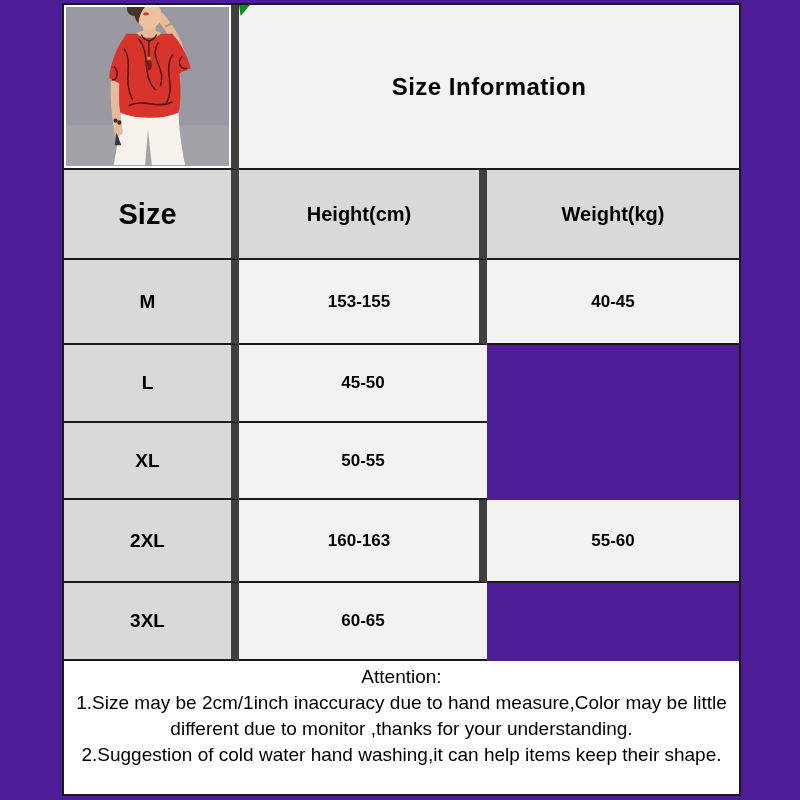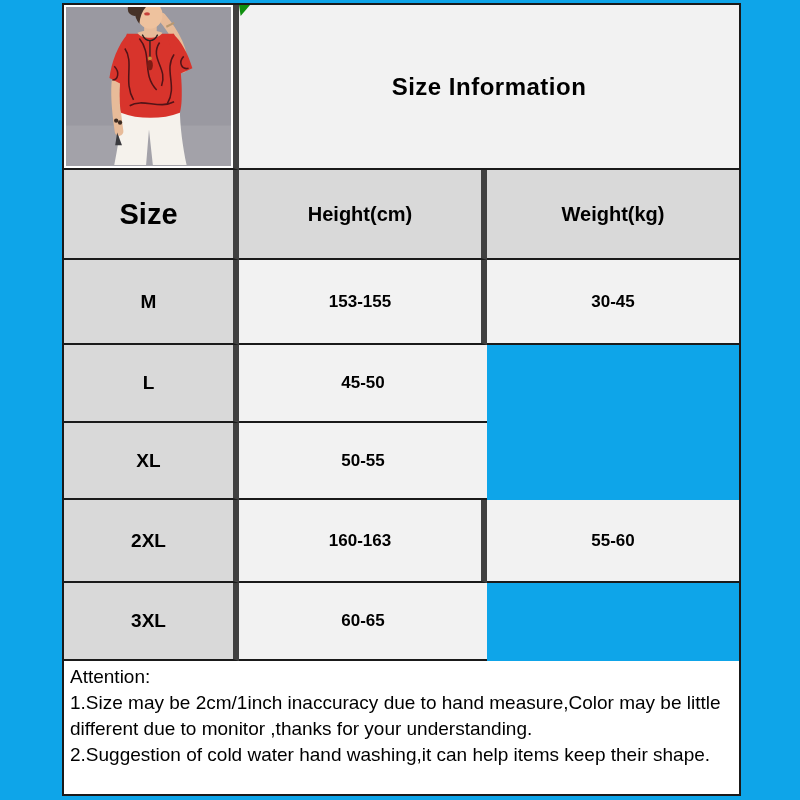--- a/index.html
+++ b/index.html
@@ -8,40 +8,41 @@
     width: 800px;
     height: 800px;
     background: #ffffff;
     font-family: "Liberation Sans", "DejaVu Sans", sans-serif;
     color: #000000;
   }
   .canvas {
     position: relative;
     width: 800px;
     height: 800px;
-    background: #0ea5e9;
+    background: #4c1d95;
     overflow: hidden;
+    text-align: center;
   }
   .size-chart {
     position: absolute;
     left: 62px;
     top: 3px;
     width: 675px;
     box-sizing: content-box;
     border: 2px solid #1a1a1a;
     display: grid;
     grid-template-columns: 175px 248px 252px;
     grid-template-rows: 165px 90px 85px 78px 77px 83px 78px 133px;
   }
   .cell {
     box-sizing: border-box;
     display: flex;
     align-items: center;
     justify-content: center;
-    border-right: 6px solid #404040;
+    border-right: 8px solid #404040;
     border-bottom: 2px solid #1a1a1a;
     overflow: hidden;
   }
   .cell.last-col { border-right: none; }
   .photo-cell {
     grid-column: 1;
     grid-row: 1;
     background: #ffffff;
     padding: 2px;
   }
@@ -154,21 +155,21 @@
       <span class="corner-flag"></span>
       <span class="title-text">Size Information</span>
     </div>
 
     <div class="cell col-header size-head" style="grid-row:2">Size</div>
     <div class="cell col-header" style="grid-row:2">Height(cm)</div>
     <div class="cell col-header last-col" style="grid-row:2">Weight(kg)</div>
 
     <div class="cell size-label" style="grid-row:3">M</div>
     <div class="cell value-cell" style="grid-row:3">153-155</div>
-    <div class="cell value-cell last-col" style="grid-row:3">30-45</div>
+    <div class="cell value-cell last-col" style="grid-row:3">40-45</div>
 
     <div class="cell size-label" style="grid-row:4">L</div>
     <div class="cell value-cell last-col" style="grid-row:4">45-50</div>
 
     <div class="cell size-label" style="grid-row:5">XL</div>
     <div class="cell value-cell last-col" style="grid-row:5">50-55</div>
 
     <div class="cell size-label" style="grid-row:6">2XL</div>
     <div class="cell value-cell" style="grid-row:6">160-163</div>
     <div class="cell value-cell last-col" style="grid-row:6">55-60</div>

